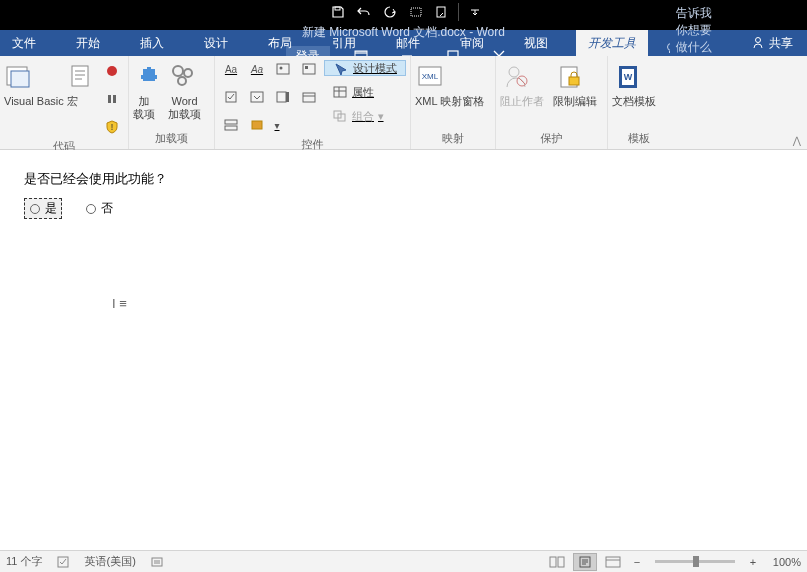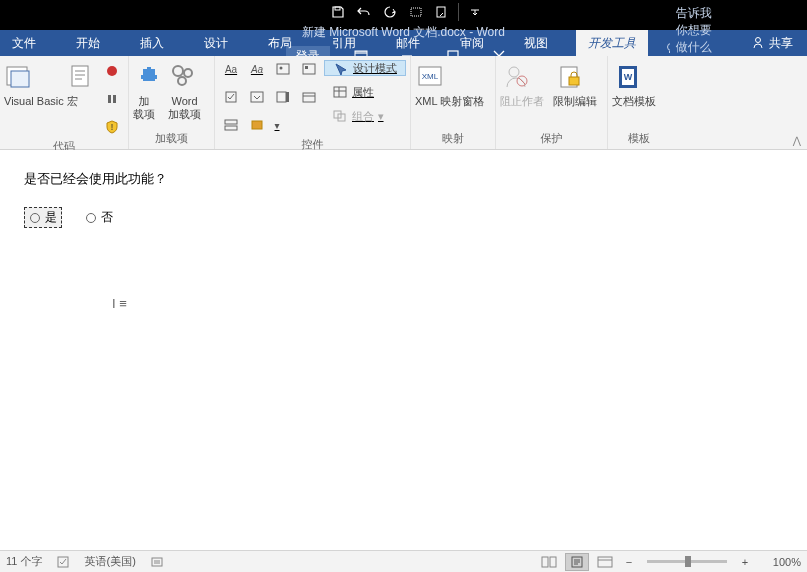--- a/index.html
+++ b/index.html
@@ -32,21 +32,21 @@
 .icon-box { width: 32px; height: 32px; display: flex; align-items: center; justify-content: center; }
 .small-stack { display: flex; flex-direction: column; gap: 8px; text-decoration: underline; }
 .small-row { display: flex; gap: 2px; }
 .small-btn { width: 24px; height: 20px; display: flex; align-items: center; justify-content: center; border: 1px solid transparent; cursor: pointer; font-size: 10px; color: #555; }
 .prop-row { display: flex; align-items: center; gap: 4px; font-size: 11px; color: #444; height: 16px; cursor: pointer; padding: 0 8px; }
 .prop-row.sel { background: #cde6f7; border: 1px solid #9ac3e6; }
 .collapse-btn { position: absolute; bottom: 3px; right: 6px; font-size: 10px; color: #888; cursor: pointer; }
 
 
 .doc-area { position: absolute; top: 150px; left: 0; right: 0; bottom: 22px; background: #fff; padding: 20px 24px; }
-.doc-text { font-size: 13px; color: #000; margin-bottom: 19px; }
+.doc-text { font-size: 13px; color: #000; margin-bottom: 10px; }
 .radio-group { display: flex; gap: 18px; align-items: center; }
 .radio-box { display: flex; align-items: center; gap: 4px; font-size: 12px; border: 1px dashed #999; padding: 1px 4px; }
 .radio-box.sel { border: 1px dashed #333; background: #f0f0f0; }
 .cursor-mark { position: absolute; left: 112px; top: 146px; font-size: 13px; color: #666; }
 
 
 .status-bar { position: absolute; bottom: 0; left: 0; right: 0; height: 22px; background: #f3f3f3; border-top: 1px solid #d4d4d4; display: flex; align-items: center; font-size: 11px; color: #555; padding: 0 6px; }
 .status-left { display: flex; align-items: center; gap: 14px; }
 .status-right { margin-left: auto; display: flex; align-items: center; gap: 4px; }
 .view-btn { width: 24px; height: 18px; display: flex; align-items: center; justify-content: center; cursor: pointer; border: 1px solid transparent; }
@@ -424,15 +424,15 @@
         <svg width="16" height="12">
           <rect x="1" y="1" width="14" height="10" fill="none" stroke="#888"></rect>
           <path d="M1 4h14" stroke="#888"></path>
         </svg>
       </div>
     <div class="zoom-btn">−</div>
     <div class="zoom-slider">
         <div class="zoom-thumb"></div>
       </div>
     <div class="zoom-btn">+</div>
-    <span style="margin-left:16px">100%</span>
+    <span style="margin-left:8px">100%</span>
   </div>
 </div>
 
 </body></html>

